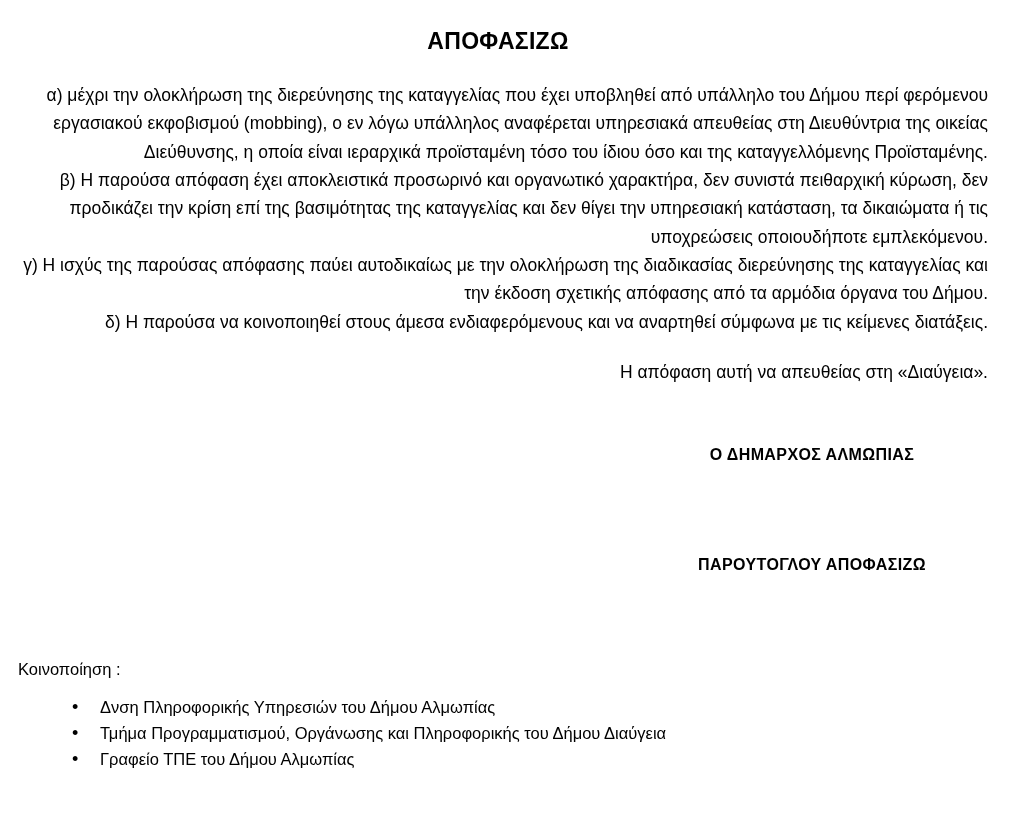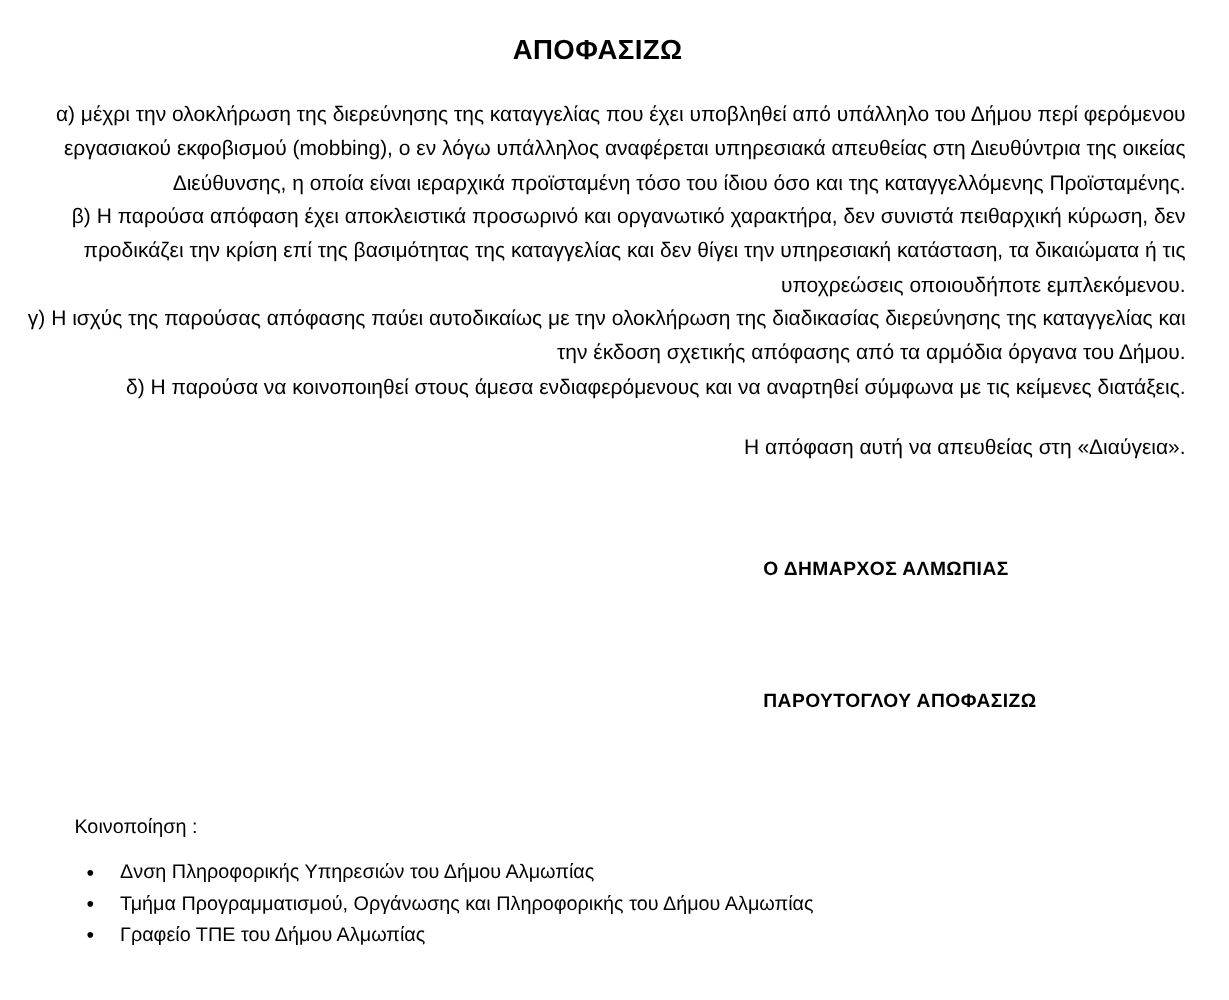--- a/index.html
+++ b/index.html
@@ -36,40 +36,39 @@
     line-height: 1.62;
     text-align: right;
   }
   .body-block p {
     margin: 0;
   }
   .para-gap {
     margin-top: 22px !important;
   }
   .signature-block {
-    margin-top: 80px;
-    text-align: left;
+    margin-top: 60px;
+    text-align: center;
   }
   .sig-line {
     font-weight: bold;
     font-size: 16px;
     letter-spacing: 0.4px;
     margin-left: 618px;
   }
   .sig-name {
     font-weight: bold;
     font-size: 16px;
     letter-spacing: 0.4px;
     margin-left: 618px;
     margin-top: 92px;
   }
   .notify-label {
     margin-top: 86px;
     font-size: 16.5px;
-    margin-left: 44px;
   }
   ul.notify-list {
     margin: 16px 0 0 0;
     padding-left: 54px;
     list-style: none;
   }
   ul.notify-list li {
     font-size: 16.5px;
     line-height: 1.55;
     position: relative;
@@ -101,17 +100,17 @@
 
   <div class="signature-block">
     <div class="sig-line">Ο ΔΗΜΑΡΧΟΣ ΑΛΜΩΠΙΑΣ</div>
     <div class="sig-name">ΠΑΡΟΥΤΟΓΛΟΥ ΑΠΟΦΑΣΙΖΩ</div>
   </div>
 
   <div class="notify-label">Κοινοποίηση :</div>
 
   <ul class="notify-list">
     <li>Δνση Πληροφορικής Υπηρεσιών του Δήμου Αλμωπίας</li>
-    <li>Τμήμα Προγραμματισμού, Οργάνωσης και Πληροφορικής του Δήμου Αλμωπίας</li>
+    <li>Τμήμα Προγραμματισμού, Οργάνωσης και Πληροφορικής του Δήμου Διαύγεια</li>
     <li>Γραφείο ΤΠΕ του Δήμου Αλμωπίας</li>
   </ul>
 
 </div>
 
 </body></html>

